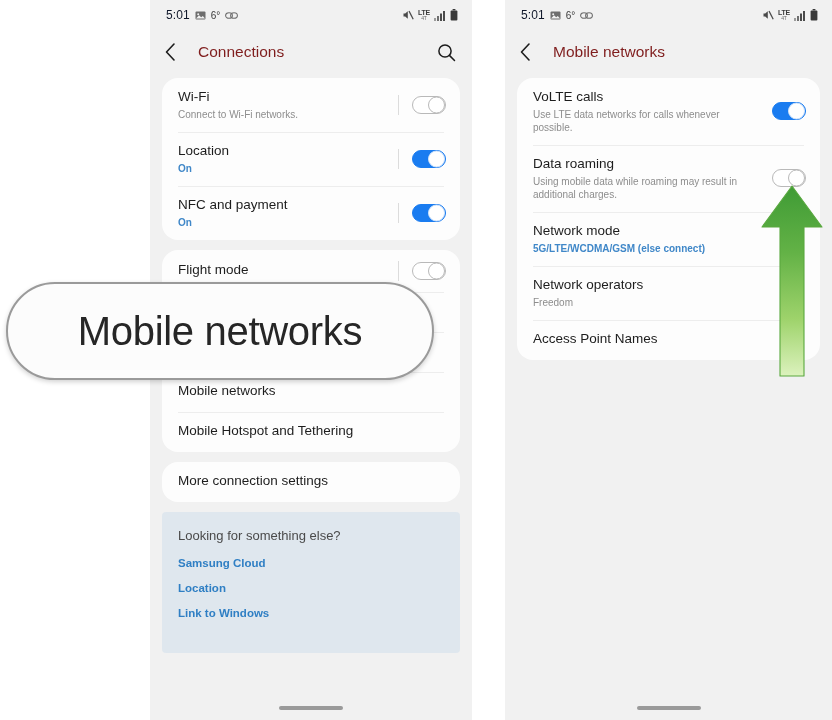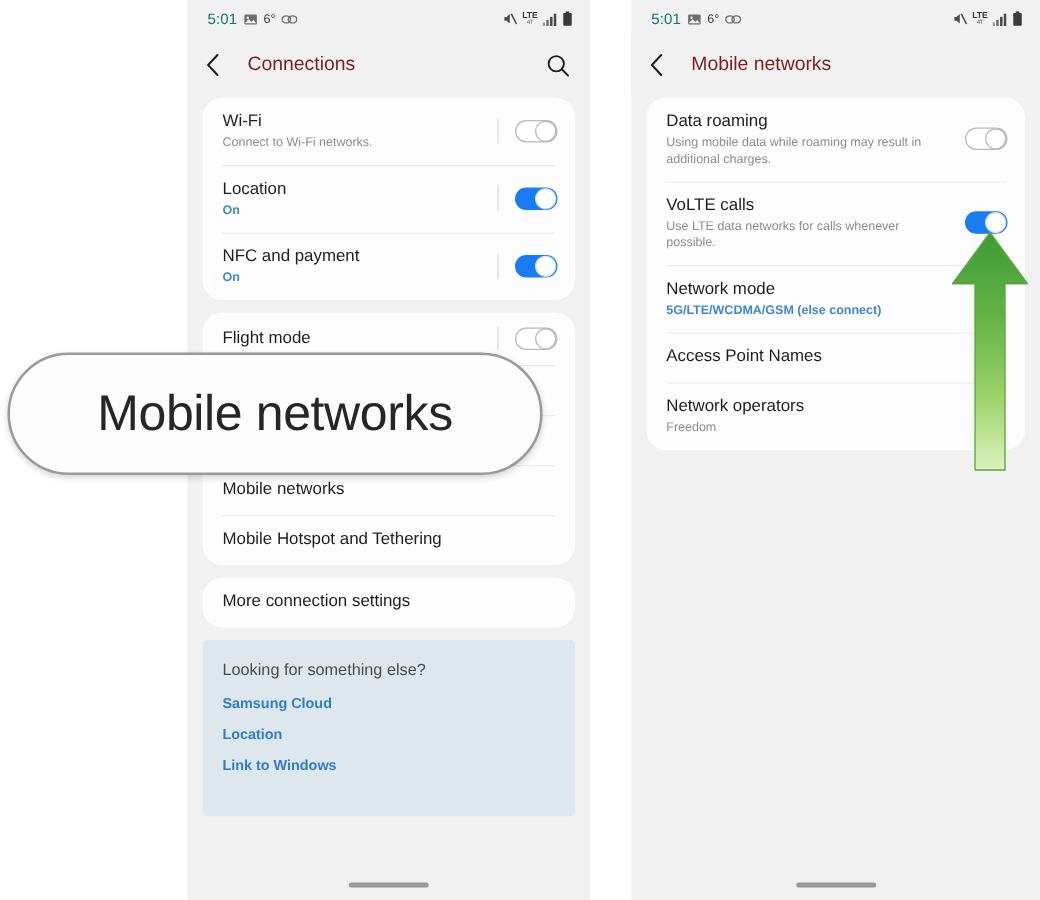--- a/index.html
+++ b/index.html
@@ -26,21 +26,21 @@
   .statusbar {
     height: 30px;
     display: flex;
     align-items: center;
     padding: 0 14px 0 16px;
     font-size: 11.5px;
     color: #2b2b2b;
   }
   .sb-left { display: flex; align-items: center; gap: 5px; }
   .sb-right { margin-left: auto; display: flex; align-items: center; gap: 4px; }
-  .sb-time { font-size: 12px; letter-spacing: .1px; color: #0f766e; }
+  .sb-time { font-size: 12px; letter-spacing: .1px; color: #0f172a; }
   .sb-temp { font-size: 10px; color: #3a3a3a; }
   .sb-ico { display: inline-flex; align-items: center; }
   .lte-badge {
     display: inline-flex; flex-direction: column; align-items: center;
     line-height: 1;
   }
   .lte-badge .t { font-size: 7px; font-weight: bold; letter-spacing: -.2px; color: #3a3a3a; }
   .lte-badge .b { font-size: 5px; letter-spacing: -.3px; color: #6a6a6a; margin-top: .5px; }
 
   
@@ -378,56 +378,56 @@
         <svg width="13" height="20" viewBox="0 0 13 20">
             <polyline points="10,2 2.5,10 10,18" fill="none" stroke="#1c1c1c" stroke-width="1.6" stroke-linecap="round" stroke-linejoin="round"></polyline>
           </svg>
       </span>
       <span class="title">Mobile networks</span>
     </div>
 
     <div class="card" style="margin-top:4px;">
       <div class="row">
         <div class="texts" style="max-width:215px;">
+          <div class="t1">VoLTE calls</div>
+          <div class="t2">Use LTE data networks for calls whenever possible.</div>
+        </div>
+        <div class="toggle-wrap" style="margin-left:auto;">
+          <div class="toggle on">
+              <div class="knob"></div>
+            </div>
+        </div>
+      </div>
+      <div class="row">
+        <div class="texts" style="max-width:215px;">
           <div class="t1">Data roaming</div>
           <div class="t2">Using mobile data while roaming may result in additional charges.</div>
         </div>
         <div class="toggle-wrap" style="margin-left:auto;">
           <div class="toggle off">
               <div class="knob"></div>
             </div>
         </div>
       </div>
       <div class="row">
-        <div class="texts" style="max-width:215px;">
-          <div class="t1">VoLTE calls</div>
-          <div class="t2">Use LTE data networks for calls whenever possible.</div>
-        </div>
-        <div class="toggle-wrap" style="margin-left:auto;">
-          <div class="toggle on">
-              <div class="knob"></div>
-            </div>
-        </div>
-      </div>
-      <div class="row">
         <div class="texts">
           <div class="t1">Network mode</div>
           <div class="t2 bluesm">5G/LTE/WCDMA/GSM (else connect)</div>
         </div>
       </div>
       <div class="row">
         <div class="texts">
-            <div class="t1">Access Point Names</div>
-          </div>
-      </div>
-      <div class="row">
-        <div class="texts">
           <div class="t1">Network operators</div>
           <div class="t2">Freedom</div>
         </div>
+      </div>
+      <div class="row">
+        <div class="texts">
+            <div class="t1">Access Point Names</div>
+          </div>
       </div>
     </div>
 
     <div class="gesture"></div>
   </div>
 
   <div id="callout">
     <span class="ctext">Mobile networks</span>
   </div>
 

